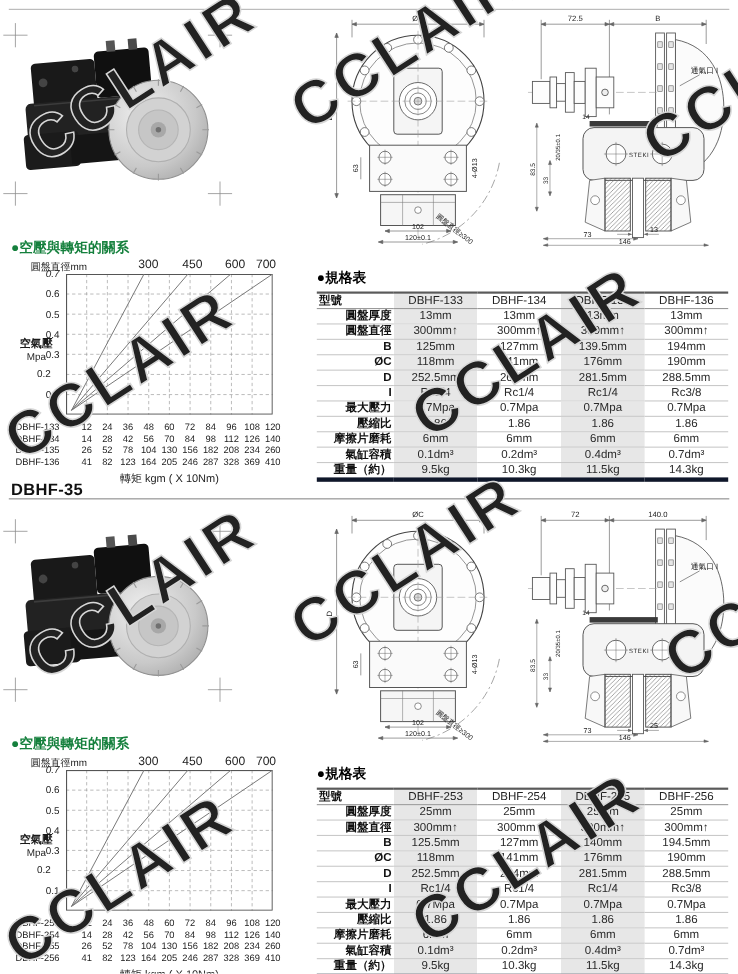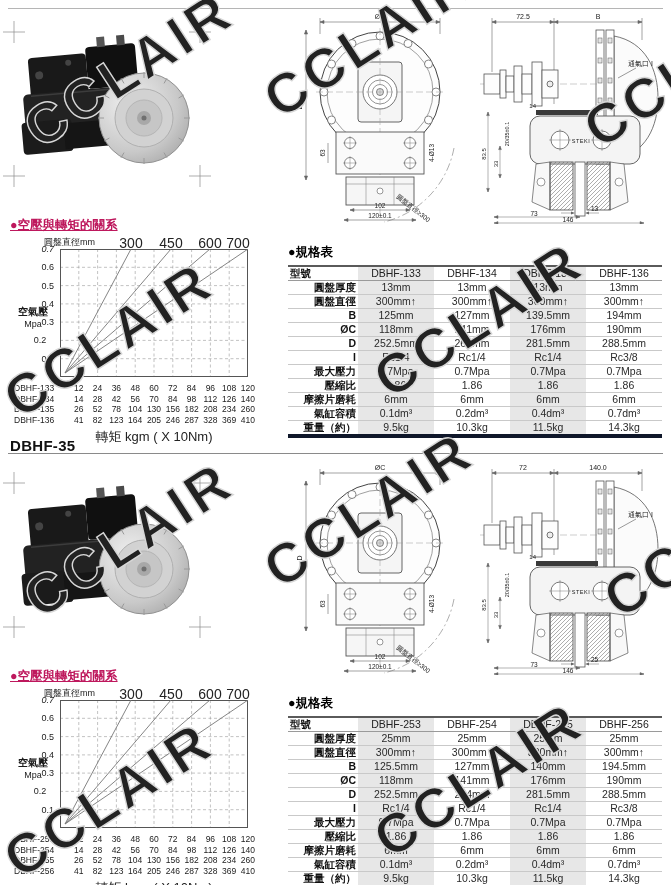--- a/index.html
+++ b/index.html
@@ -24,39 +24,39 @@
   .sec-body { position:absolute; left:0; width:671px; height:433px; }
   .section:nth-child(1) .sec-body { top:0; }
   .section:nth-child(2) .sec-body { top:26px; }
 
   .photo-block  { position:absolute; left:2px;  top:8px; width:210px; height:168px; }
   .front-block  { position:absolute; left:282px; top:0;  width:196px; height:212px; }
   .side-block   { position:absolute; left:478px; top:0;  width:192px; height:212px; }
 
   
   .chart-block { position:absolute; left:10px; top:205px; width:262px; height:228px; }
-  .chart-title { position:absolute; left:0; top:0; font-size:12.5px; font-weight:bold; color:#be185d;text-decoration:underline; }
-  .top-axis-label { position:absolute; left:18px; top:19px; font-size:9px; color:#222;padding-left:16px; }
-  .line-label { position:absolute; top:18px; width:26px; text-align:center; font-size:14px; color:#222; }
+  .chart-title { position:absolute; left:0; top:0; font-size:12.5px; font-weight:bold; color:#15803d; }
+  .top-axis-label { position:absolute; left:2px; top:19px; font-size:9px; color:#222;padding-left:16px; }
+  .line-label { position:absolute; top:18px; width:26px; text-align:right; font-size:11px; color:#222; }
   .plot { position:absolute; left:50px; top:32px; width:188px; height:128px; }
   .plot svg { display:block; width:188px; height:128px; }
   .ytick { position:absolute; left:16px; width:28px; text-align:right; font-size:9px; color:#222; }
   .yticks .ytick:nth-child(1){top:27px;font-style:italic;} .yticks .ytick:nth-child(2){top:45px;}
   .yticks .ytick:nth-child(3){top:64px;} .yticks .ytick:nth-child(4){top:82px;}
   .yticks .ytick:nth-child(5){top:100px;} .yticks .ytick:nth-child(6){top:118px;text-align:center;}
   .yticks .ytick:nth-child(7){top:137px;}
   .ylabel { position:absolute; left:0; top:88px; width:46px; text-align:center; }
   .ylabel .l1 { font-size:10px; font-weight:bold; }
   .ylabel .l2 { font-size:9px; }
   .xtick-rows { position:absolute; left:0; top:166px; width:262px; }
   .xtick-row { position:relative; height:10.5px; font-size:8.5px; color:#222; }
   .xtick-model { position:absolute; left:4px; top:0; width:50px; }
   .xtick-nums { position:absolute; left:50px; top:0; width:198px; padding-left:9.4px; white-space:nowrap; }
   .xtick-num { display:inline-block; width:18.8px; text-align:center; }
-  .xaxis-label { position:absolute; left:50px; top:211px; width:188px; text-align:center; font-size:13px; color:#222; }
+  .xaxis-label { position:absolute; left:50px; top:211px; width:188px; text-align:center; font-size:10px; color:#222; }
 
   
   .table-block { position:absolute; left:288px; top:232px; width:376px; }
   .table-title { font-size:12.5px; font-weight:bold; color:#000000; margin-bottom:4px; }
   table.spec { border-collapse:collapse; width:374px; table-layout:fixed; font-size:10.5px; }
   table.spec col.c0 { width:70px; }
   table.spec th, table.spec td { padding:1px 2px; height:12.4px; line-height:1.05; font-weight:normal; white-space:nowrap; overflow:hidden; }
   table.spec thead th { border-top:2px solid #5a5a5a; border-bottom:1px solid #9a9a9a; text-align:center; color:#222; }
   table.spec thead th.rlabel { text-align:left; font-weight:bold; color:#111;margin-top:16px; }
   table.spec td { border-bottom:1px solid #c9c9c9; text-align:center; color:#2a2a2a; }

